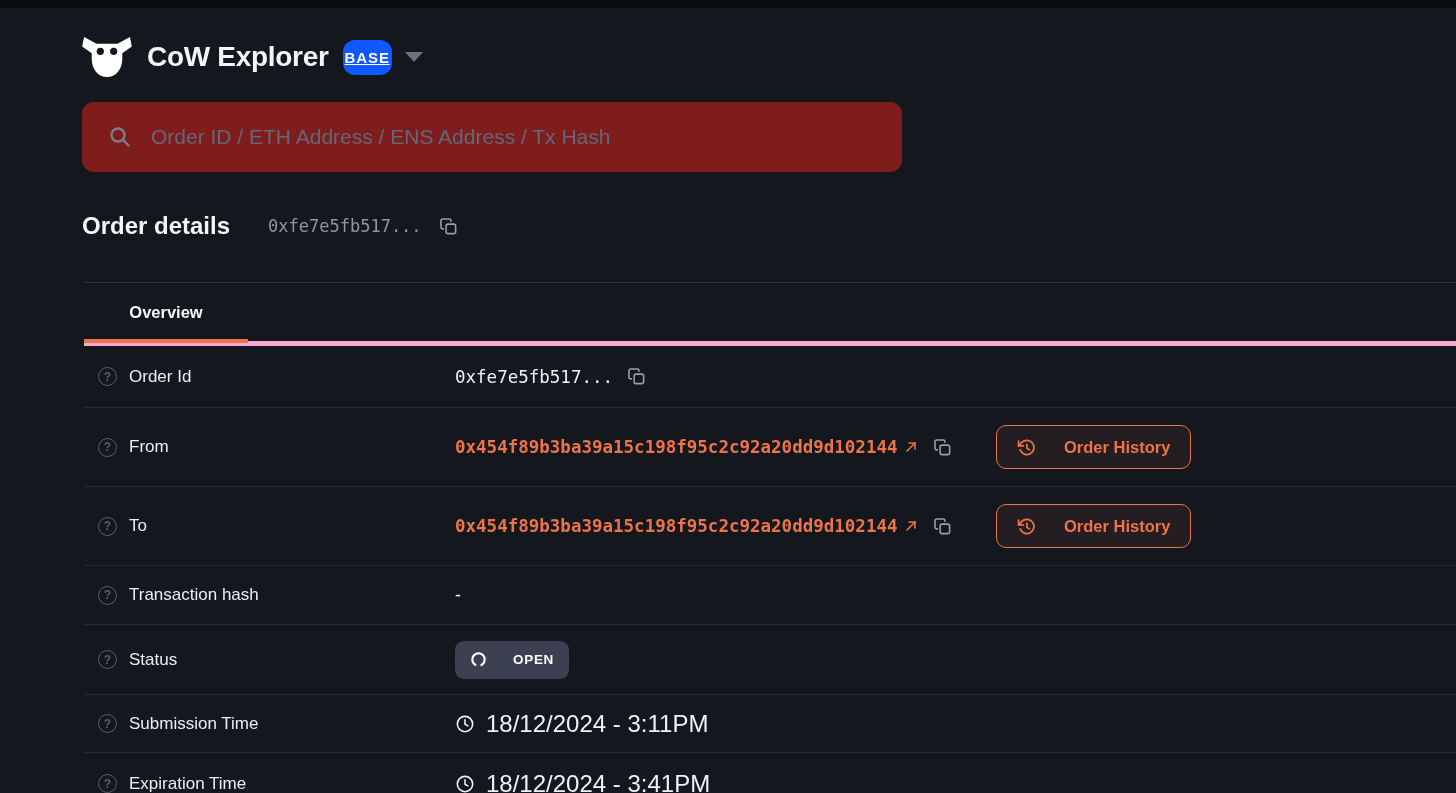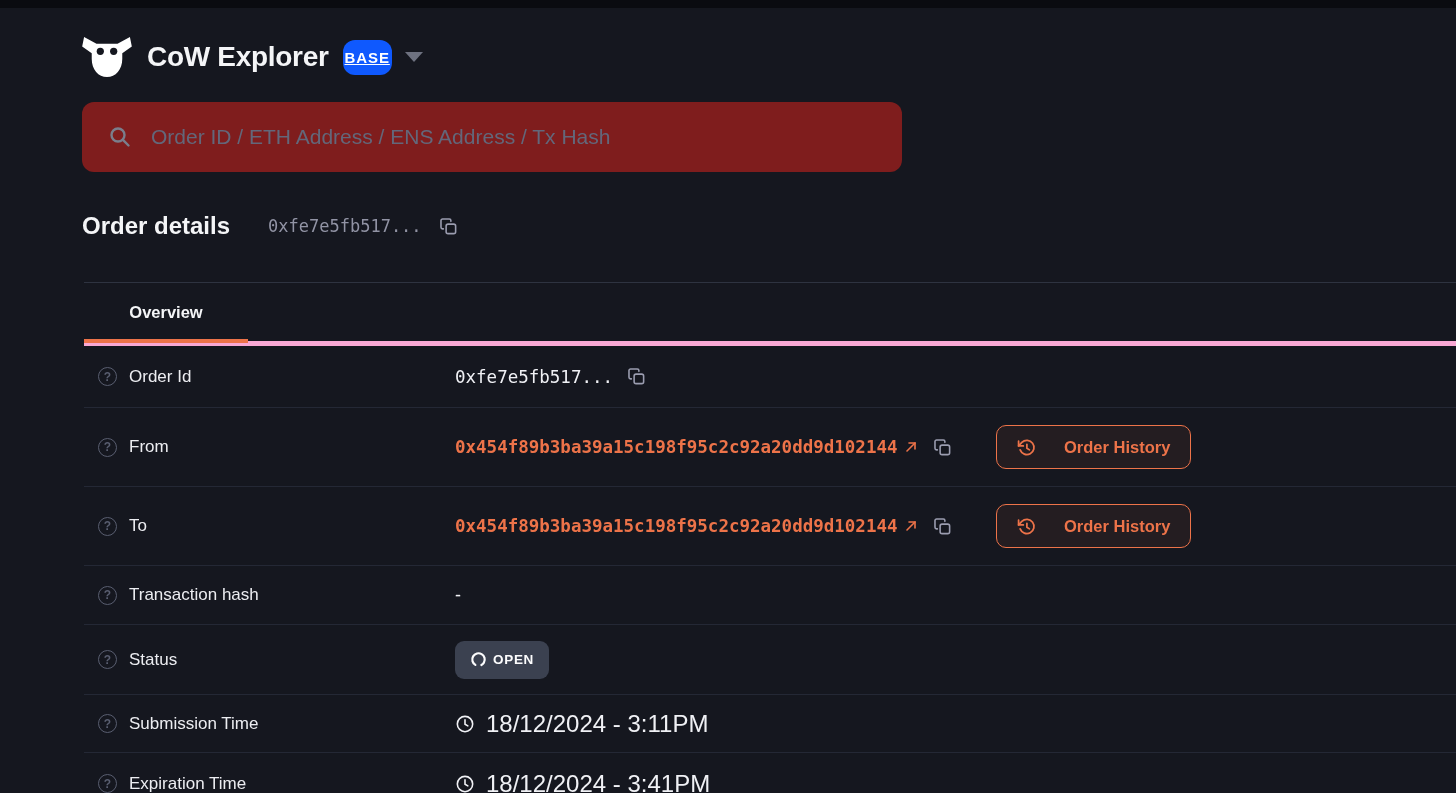--- a/index.html
+++ b/index.html
@@ -78,21 +78,21 @@
   .plain-val { color:#F0F1F5; font-size:18px; }
 
   .order-history-btn {
     display:flex; align-items:center; gap:28px; height:44px; padding:0 20px;
     border-radius:10px; border:1.6px solid #ED7349; background:rgba(237,115,73,0.07);
     color:#ED7349; font-weight:bold; font-size:16.5px; cursor:pointer; font-family:inherit;
   }
   .history-ic { width:19px; height:19px; stroke:#ED7349; fill:none; stroke-width:2.2; stroke-linecap:round; stroke-linejoin:round; }
 
   .status-badge {
-    display:flex; align-items:center; gap:6px; height:38px; padding:0 15px;
+    display:flex; align-items:center; gap:26px; height:38px; padding:0 15px;
     border-radius:9px; background:#3B4150; color:#FCFCFD;
     font-weight:bold; font-size:13.5px; letter-spacing:0.7px;
   }
   .spinner-ic { width:17px; height:17px; }
   .time-val { display:flex; align-items:center; gap:11px; color:#F0F1F5; font-size:24px; }
   .clock-ic { width:20px; height:20px; stroke:#F0F1F5; fill:none; stroke-width:1.9; stroke-linecap:round; stroke-linejoin:round; }
 </style>
 </head>
 <body>
 

